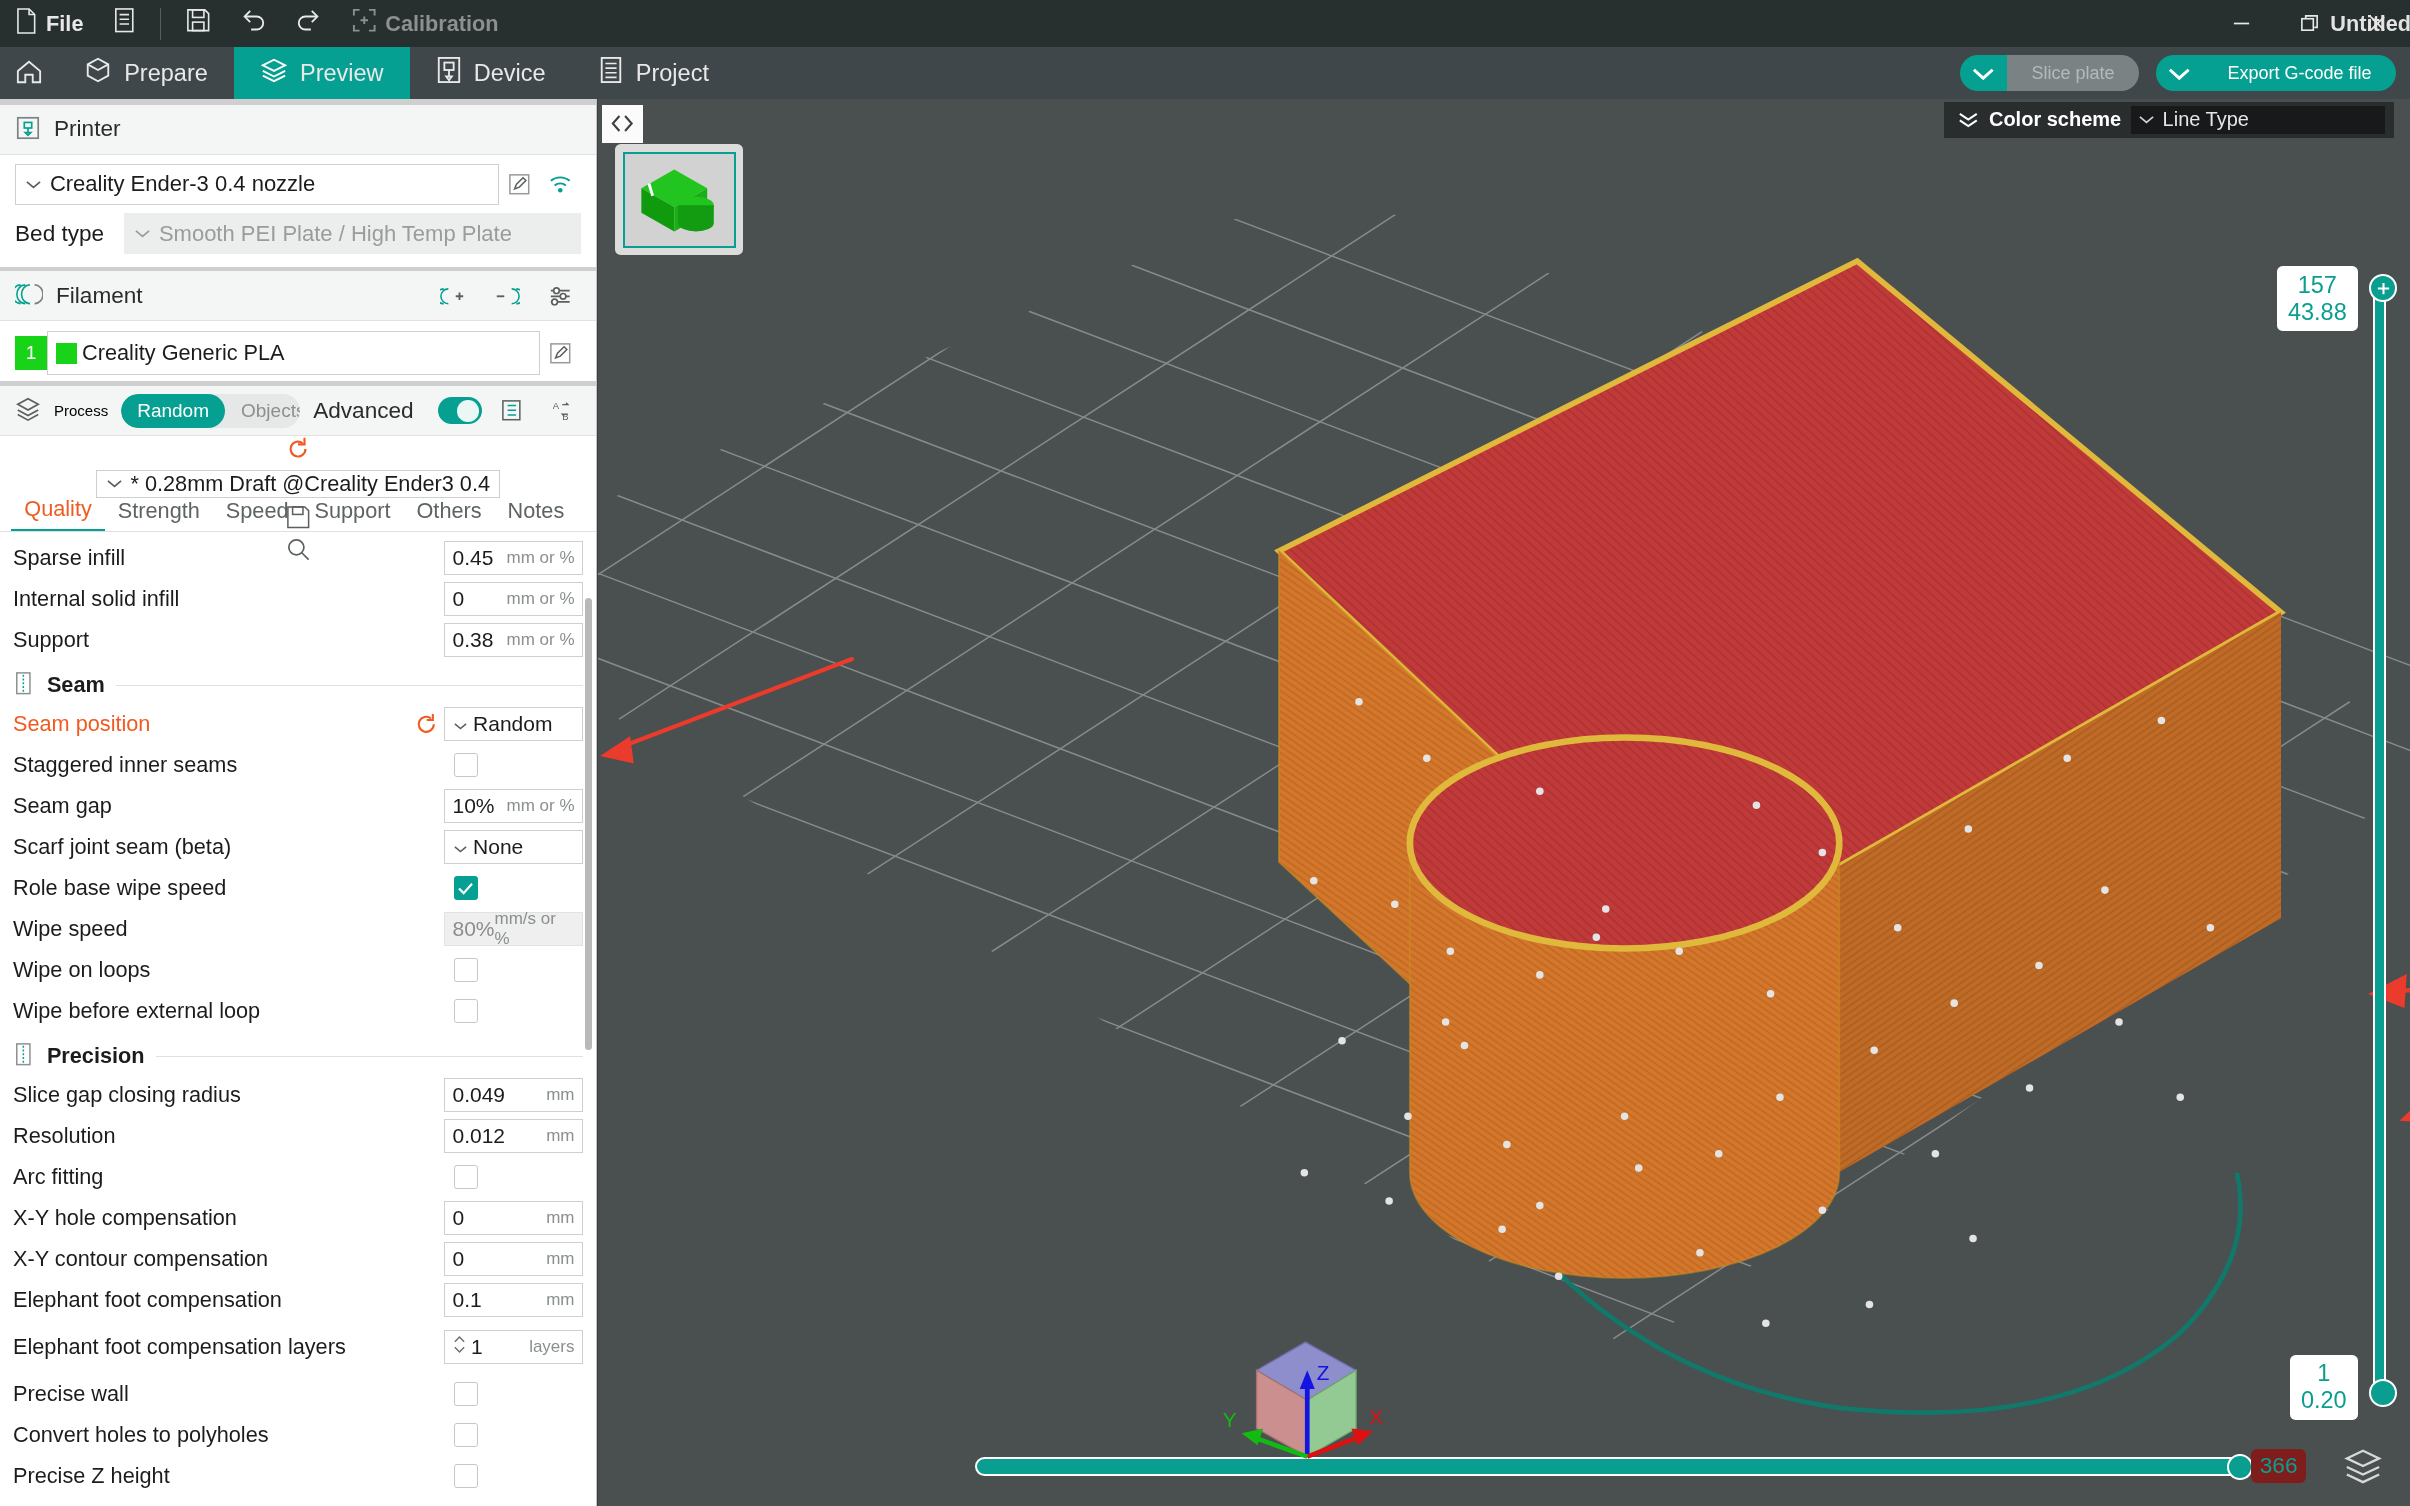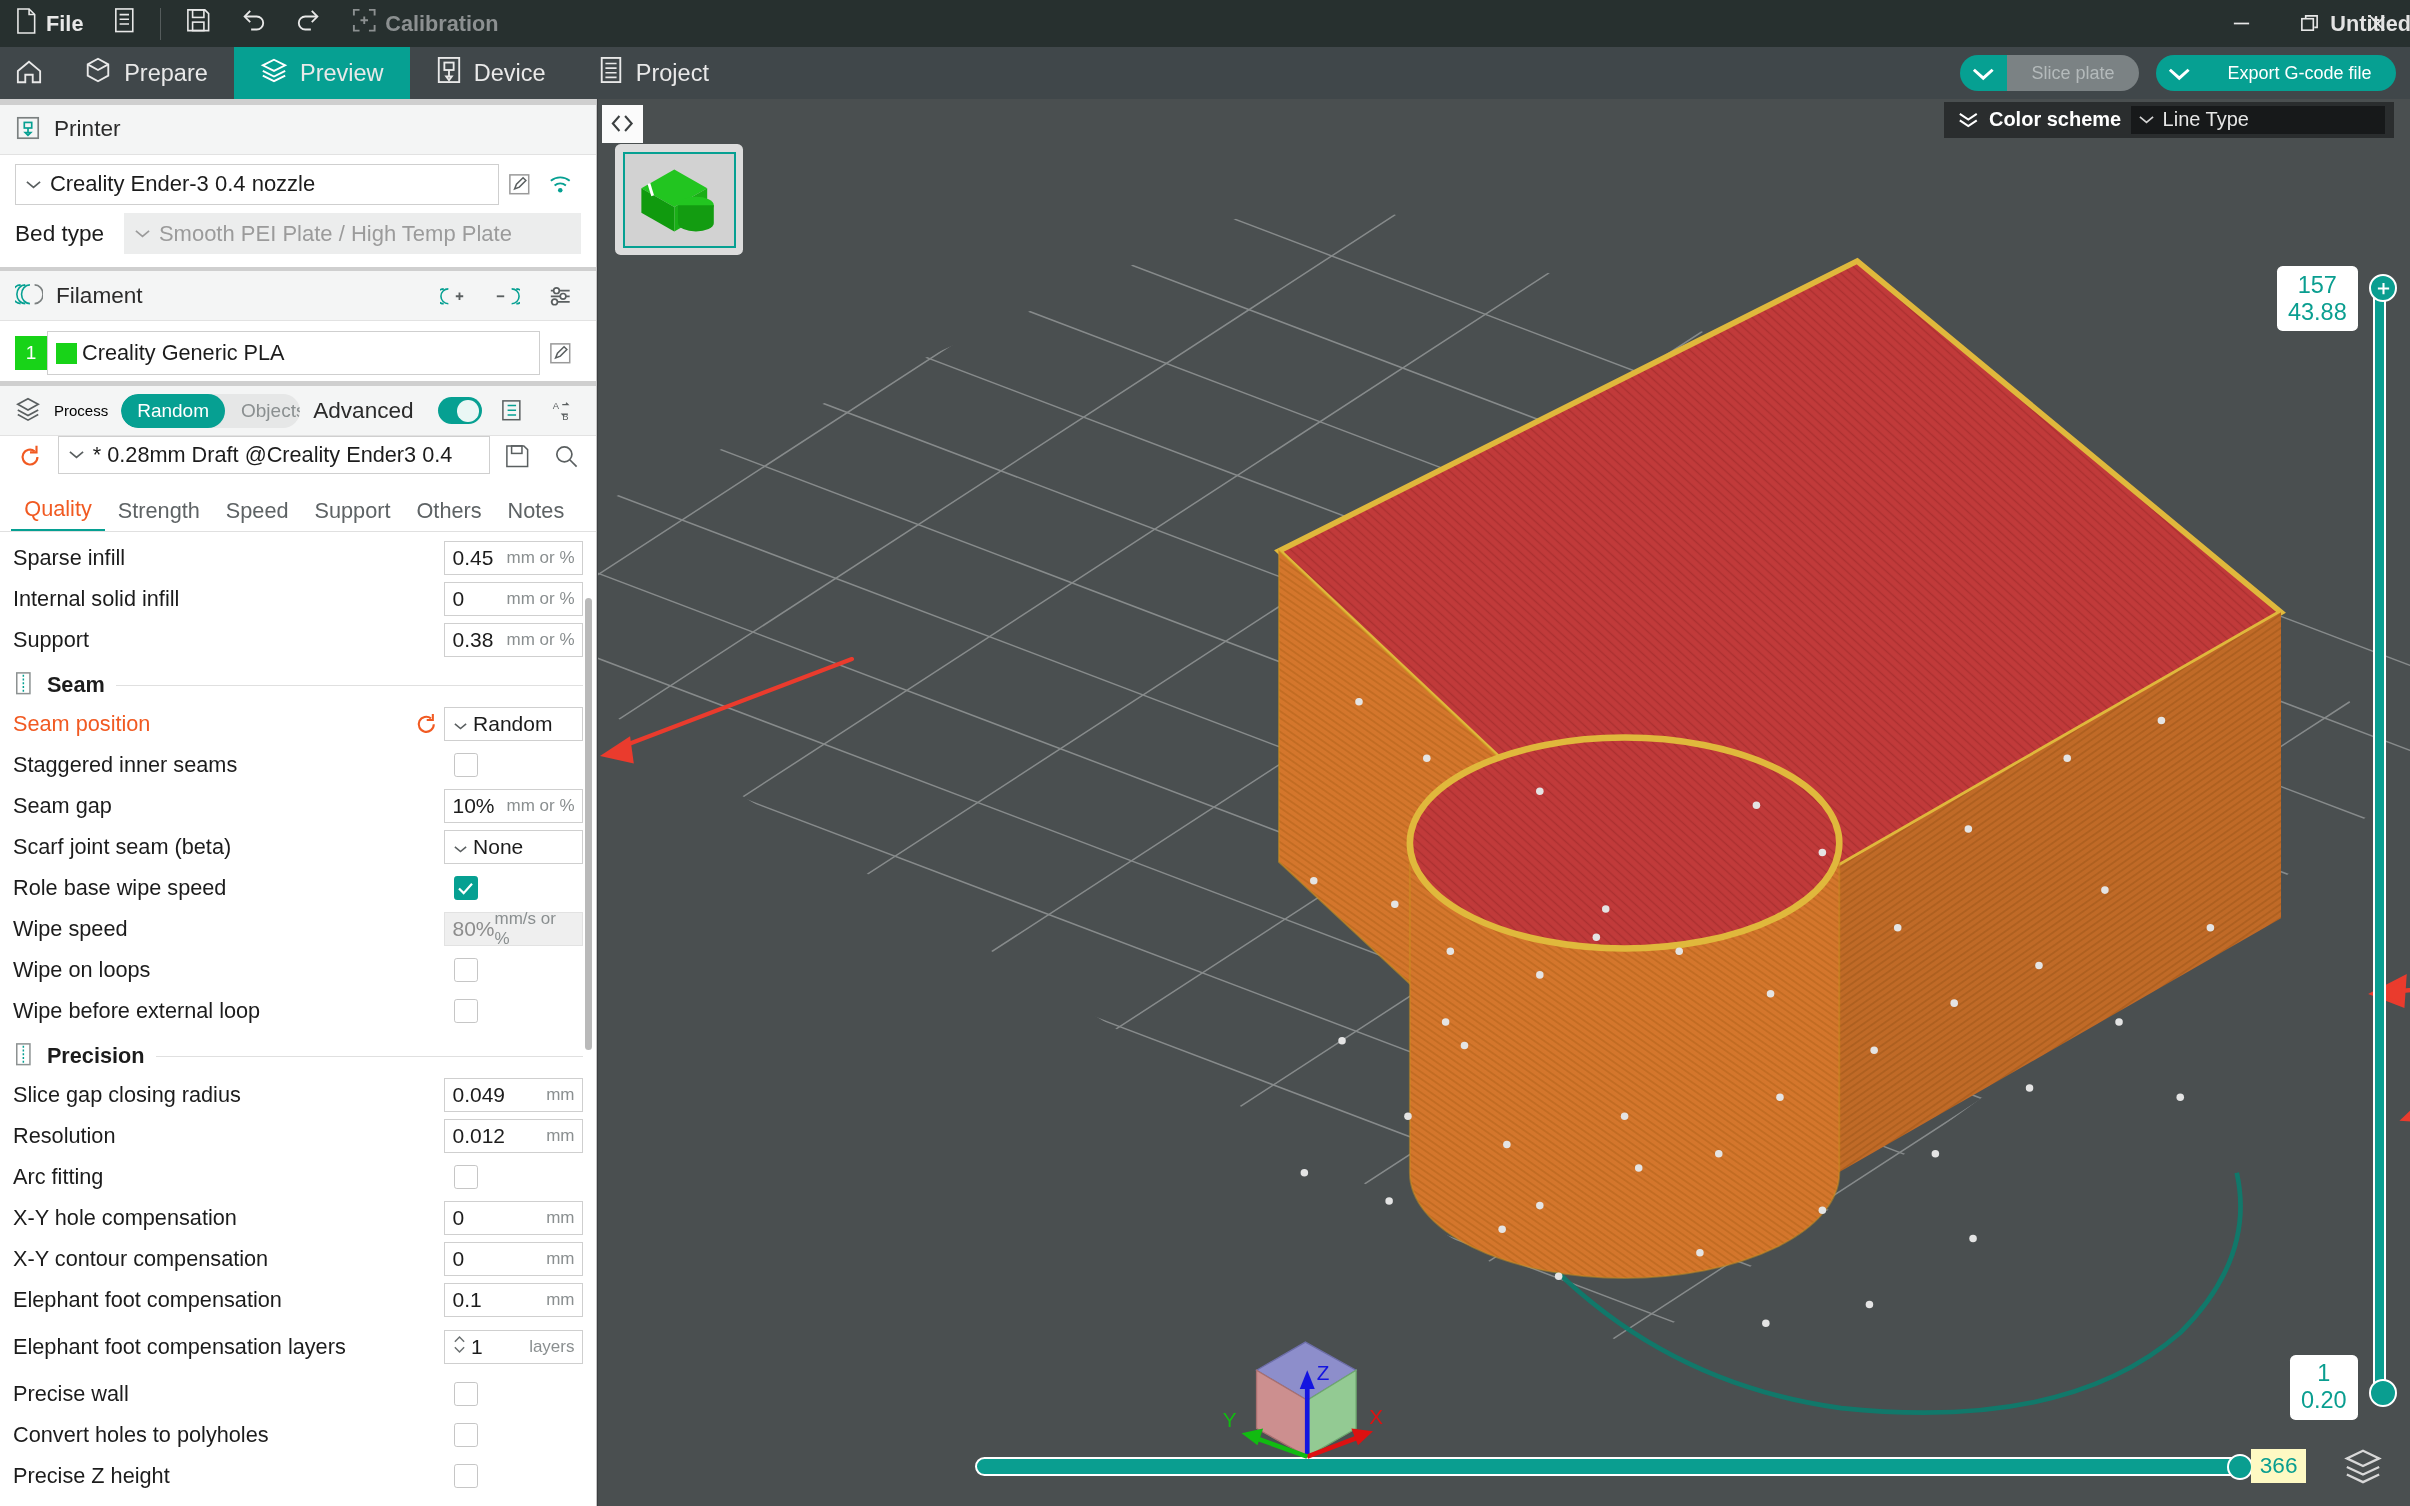--- a/index.html
+++ b/index.html
@@ -118,21 +118,21 @@
   .adv-label { font-size: 22.6px; color: #2b2b2b; margin-left: auto; }
   .toggle {
     width: 49px; height: 27px; border-radius: 14px; background: #06a092;
     position: relative; margin-left: 11.3px;
   }
   .toggle::after {
     content: ""; position: absolute; right: 2.8px; top: 2.8px;
     width: 21.7px; height: 21.7px; border-radius: 50%; background: #eaf7f5;
   }
 
-  .preset-row { display: flex; padding: 0 9.4px; height: 53px; gap: 7.5px; }
+  .preset-row { display: flex; align-items: center; padding: 0 9.4px; height: 53px; gap: 7.5px; flex-direction: column; }
   .preset-box {
     flex: 1; height: 38px; border: 0.9px solid #cfcfcf; display: flex; align-items: center;
     gap: 7.5px; padding: 0 9.4px; font-size: 21.7px; color: #1c1c1c;
   }
 
   .tabs { display: flex; align-items: flex-end; gap: 0; padding: 0 11.3px; height: 43px; border-bottom: 0.9px solid #e0e0e0; }
   .tab { font-size: 21.7px; color: #5e6365; padding: 0 13px 7.5px; }
   .tab.active { color: #f15a22; border-bottom: 2.8px solid #06a092; }
 
   .settings { flex: 1; overflow: hidden; position: relative; padding-top: 5.6px; }
@@ -219,21 +219,21 @@
   .hslider { position: absolute; left: 377px; right: 160px; bottom: 28px; height: 24.5px; }
   .htrack {
     position: absolute; left: 0; right: 0; top: 2.8px; height: 19px;
     background: #0a9e90; border-radius: 9.4px; border: 2.8px solid #fff;
   }
   .hhandle {
     position: absolute; right: -1.9px; top: -0.9px; width: 26px; height: 26px;
     border-radius: 50%; background: #0a9e90; border: 2.8px solid #fff;
   }
   .htip {
-    position: absolute; right: -55px; top: -5.6px; background: #fef9c3; border-radius: 0;
+    position: absolute; right: -55px; top: -5.6px; background: #7f1d1d; border-radius: 6px;
     padding: 3.8px 8.5px; color: #0a9e90; font-size: 22.6px;
   }
   .layers-ic { position: absolute; right: 28px; bottom: 19px; }
   .axis-cube { position: absolute; left: 621px; bottom: 19px; }
 </style>
 </head>
 <body>
 
 <div id="app">
 

